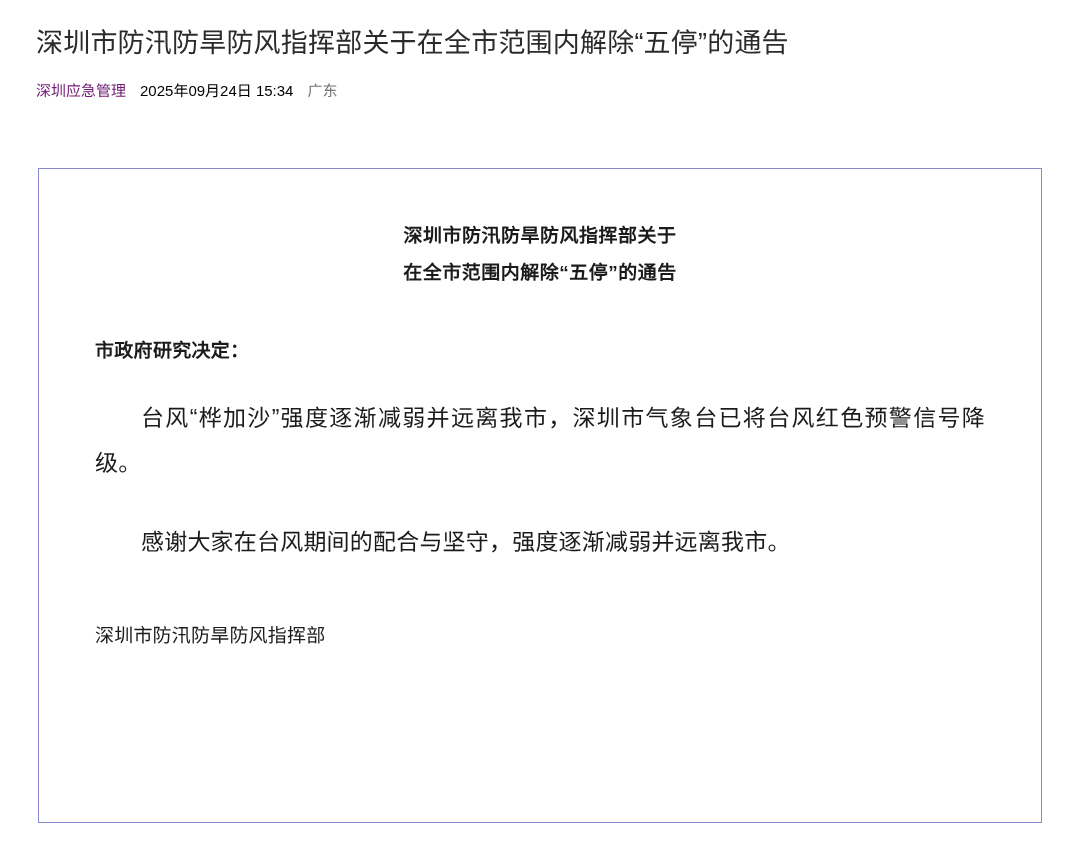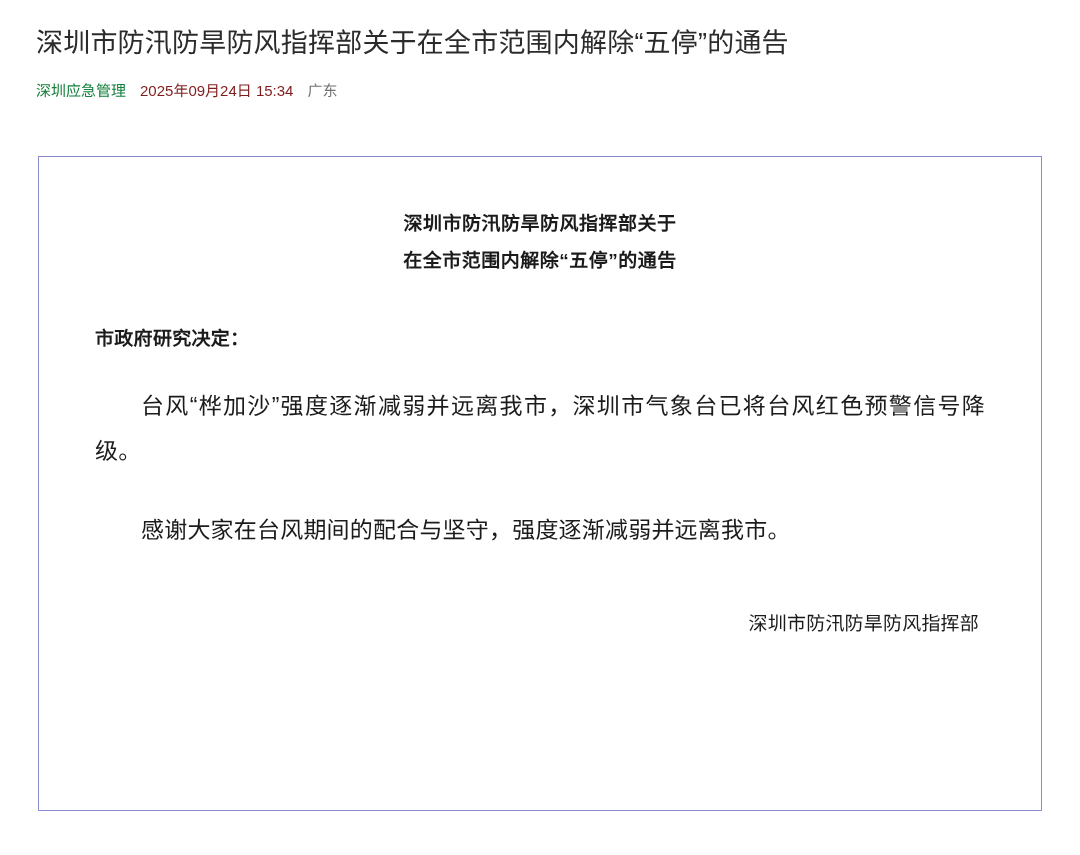--- a/index.html
+++ b/index.html
@@ -32,32 +32,32 @@
   }
   .meta-row {
     margin-top: 16px;
     display: flex;
     align-items: center;
     gap: 14px;
     font-size: 15px;
     color: #9a9a9a;
   }
   .meta-source {
-    color: #15803d;
+    color: #701a75;
   }
   .meta-date {
-    color: #7f1d1d;
+    color: #000000;
   }
   .meta-location {
     color: #737373;
   }
   .notice-box {
     position: absolute;
     left: 38px;
-    top: 156px;
+    top: 168px;
     width: 1004px;
     height: 655px;
     box-sizing: border-box;
     border: 1px solid #8a8ad0;
     background: #ffffff;
     padding: 48px 56px 30px 56px;
   }
   .notice-heading {
     text-align: center;
     font-weight: bold;
@@ -80,21 +80,21 @@
     margin-top: 34px;
     font-size: 23px;
     line-height: 1.95;
     color: #1b1b1b;
     text-indent: 2em;
     text-align: justify;
     letter-spacing: 0.2px;
   }
   .signature {
     margin-top: 52px;
-    text-align: right;
+    text-align: left;
     font-size: 19px;
     line-height: 2.0;
     color: #1b1b1b;
     letter-spacing: 0.2px;
   }
   .signature div:last-child {
     padding-right: 6px;
   }
 </style>
 </head>

